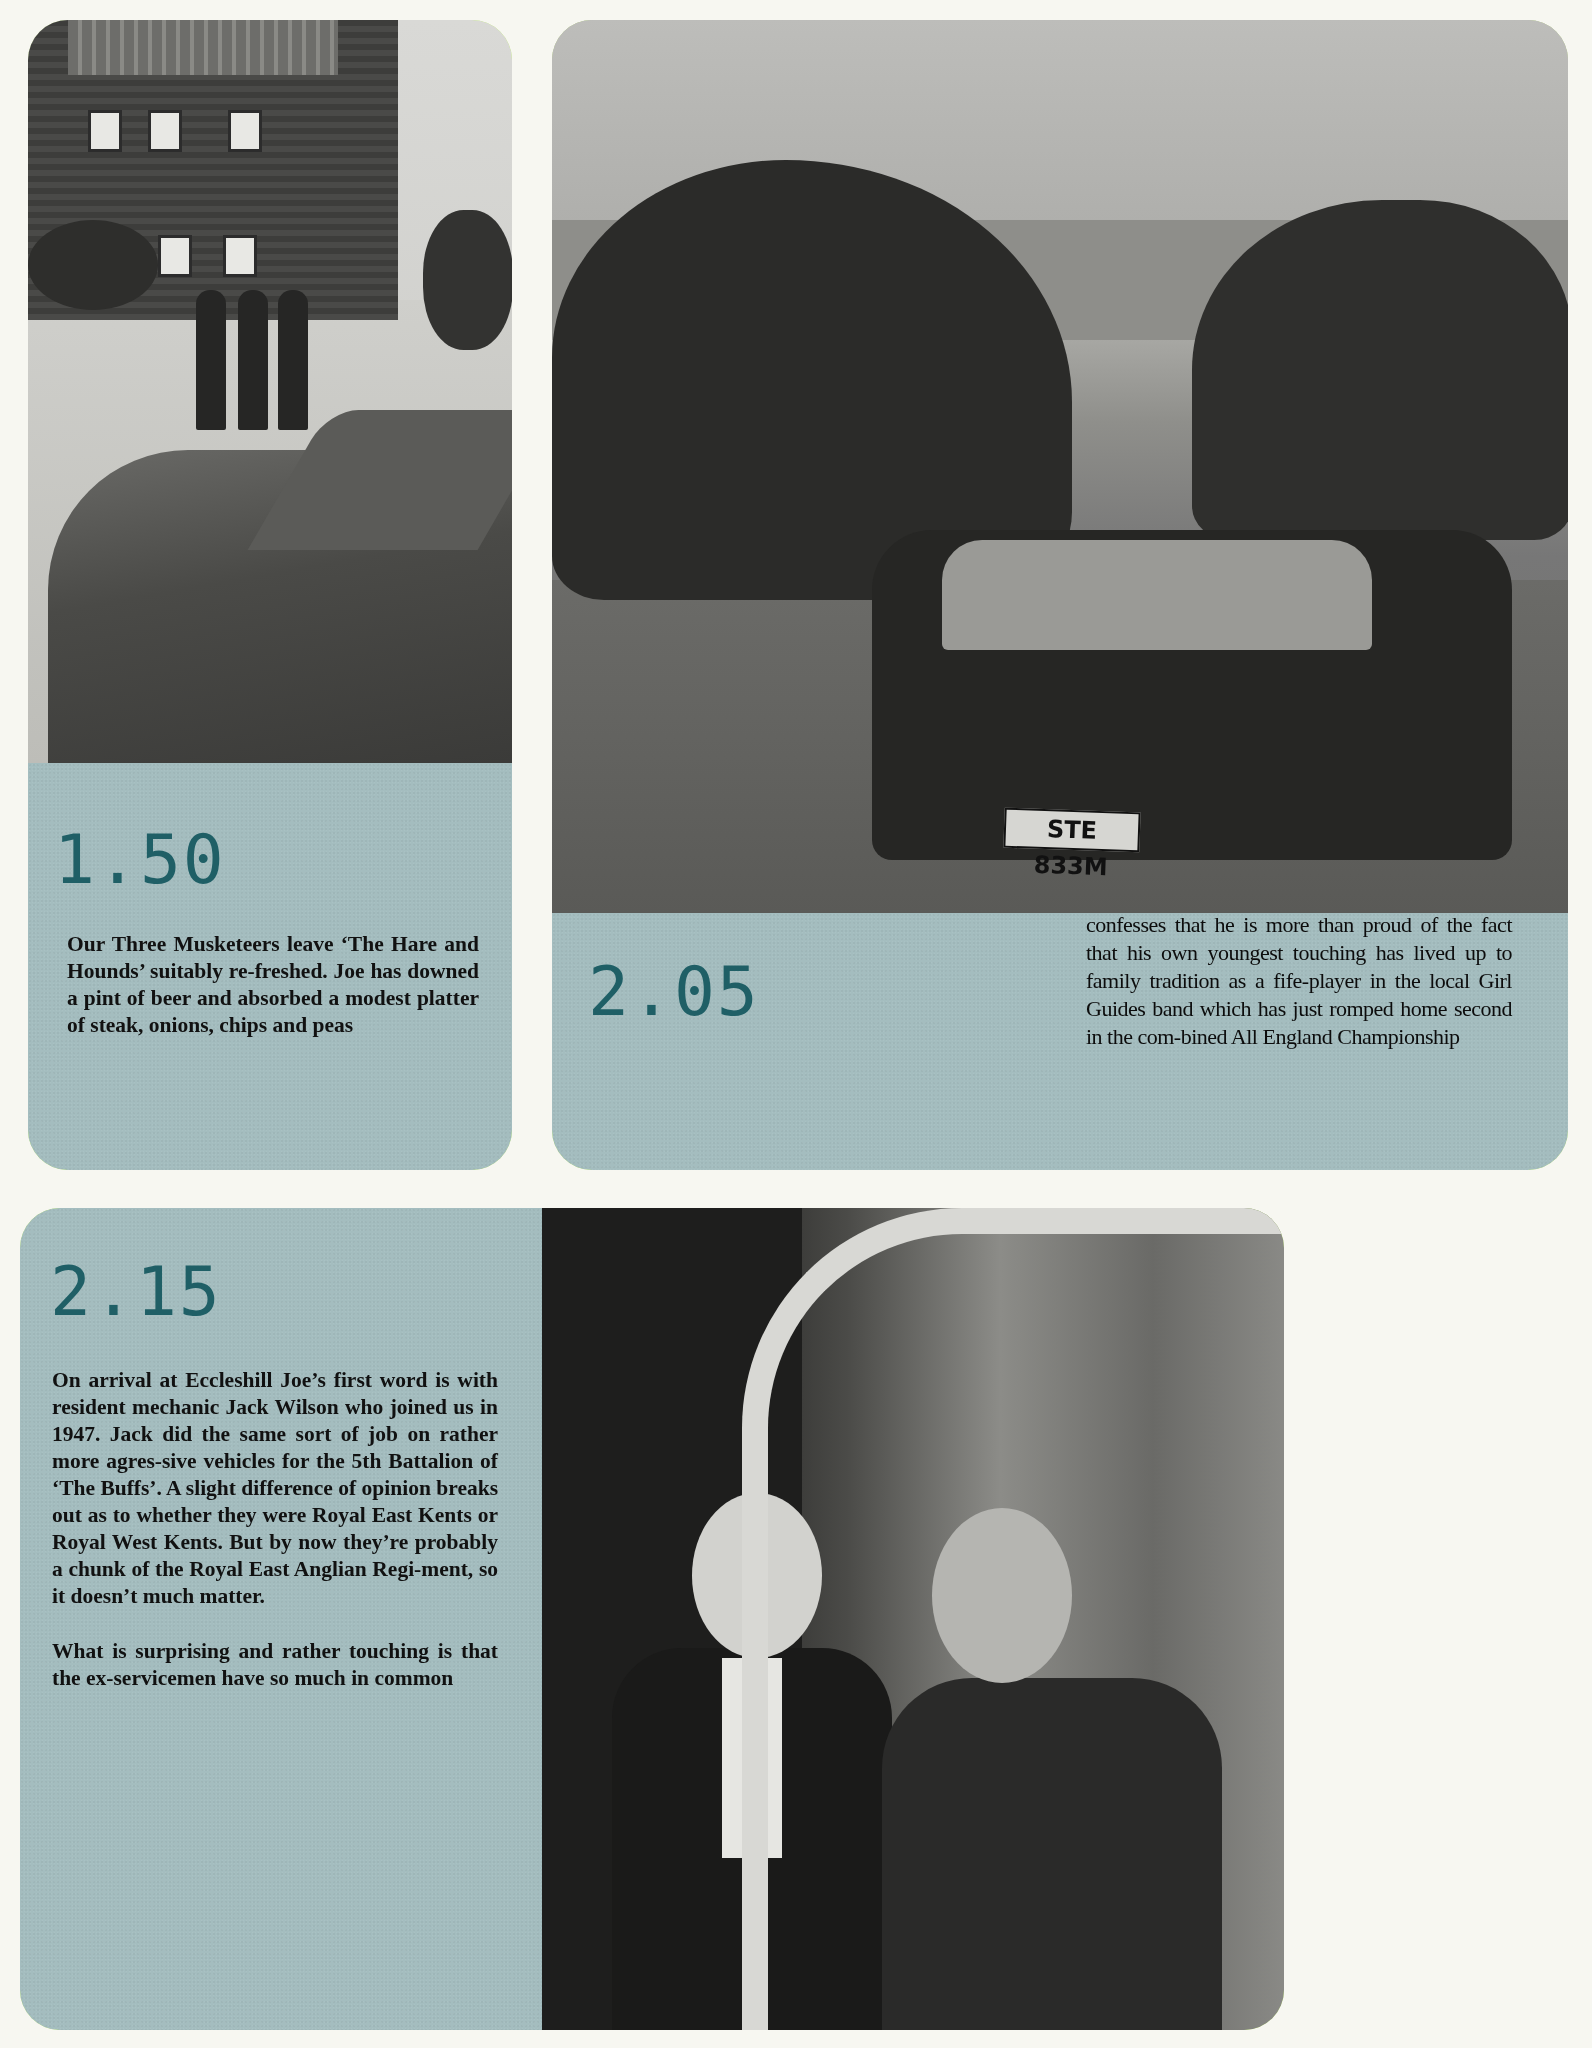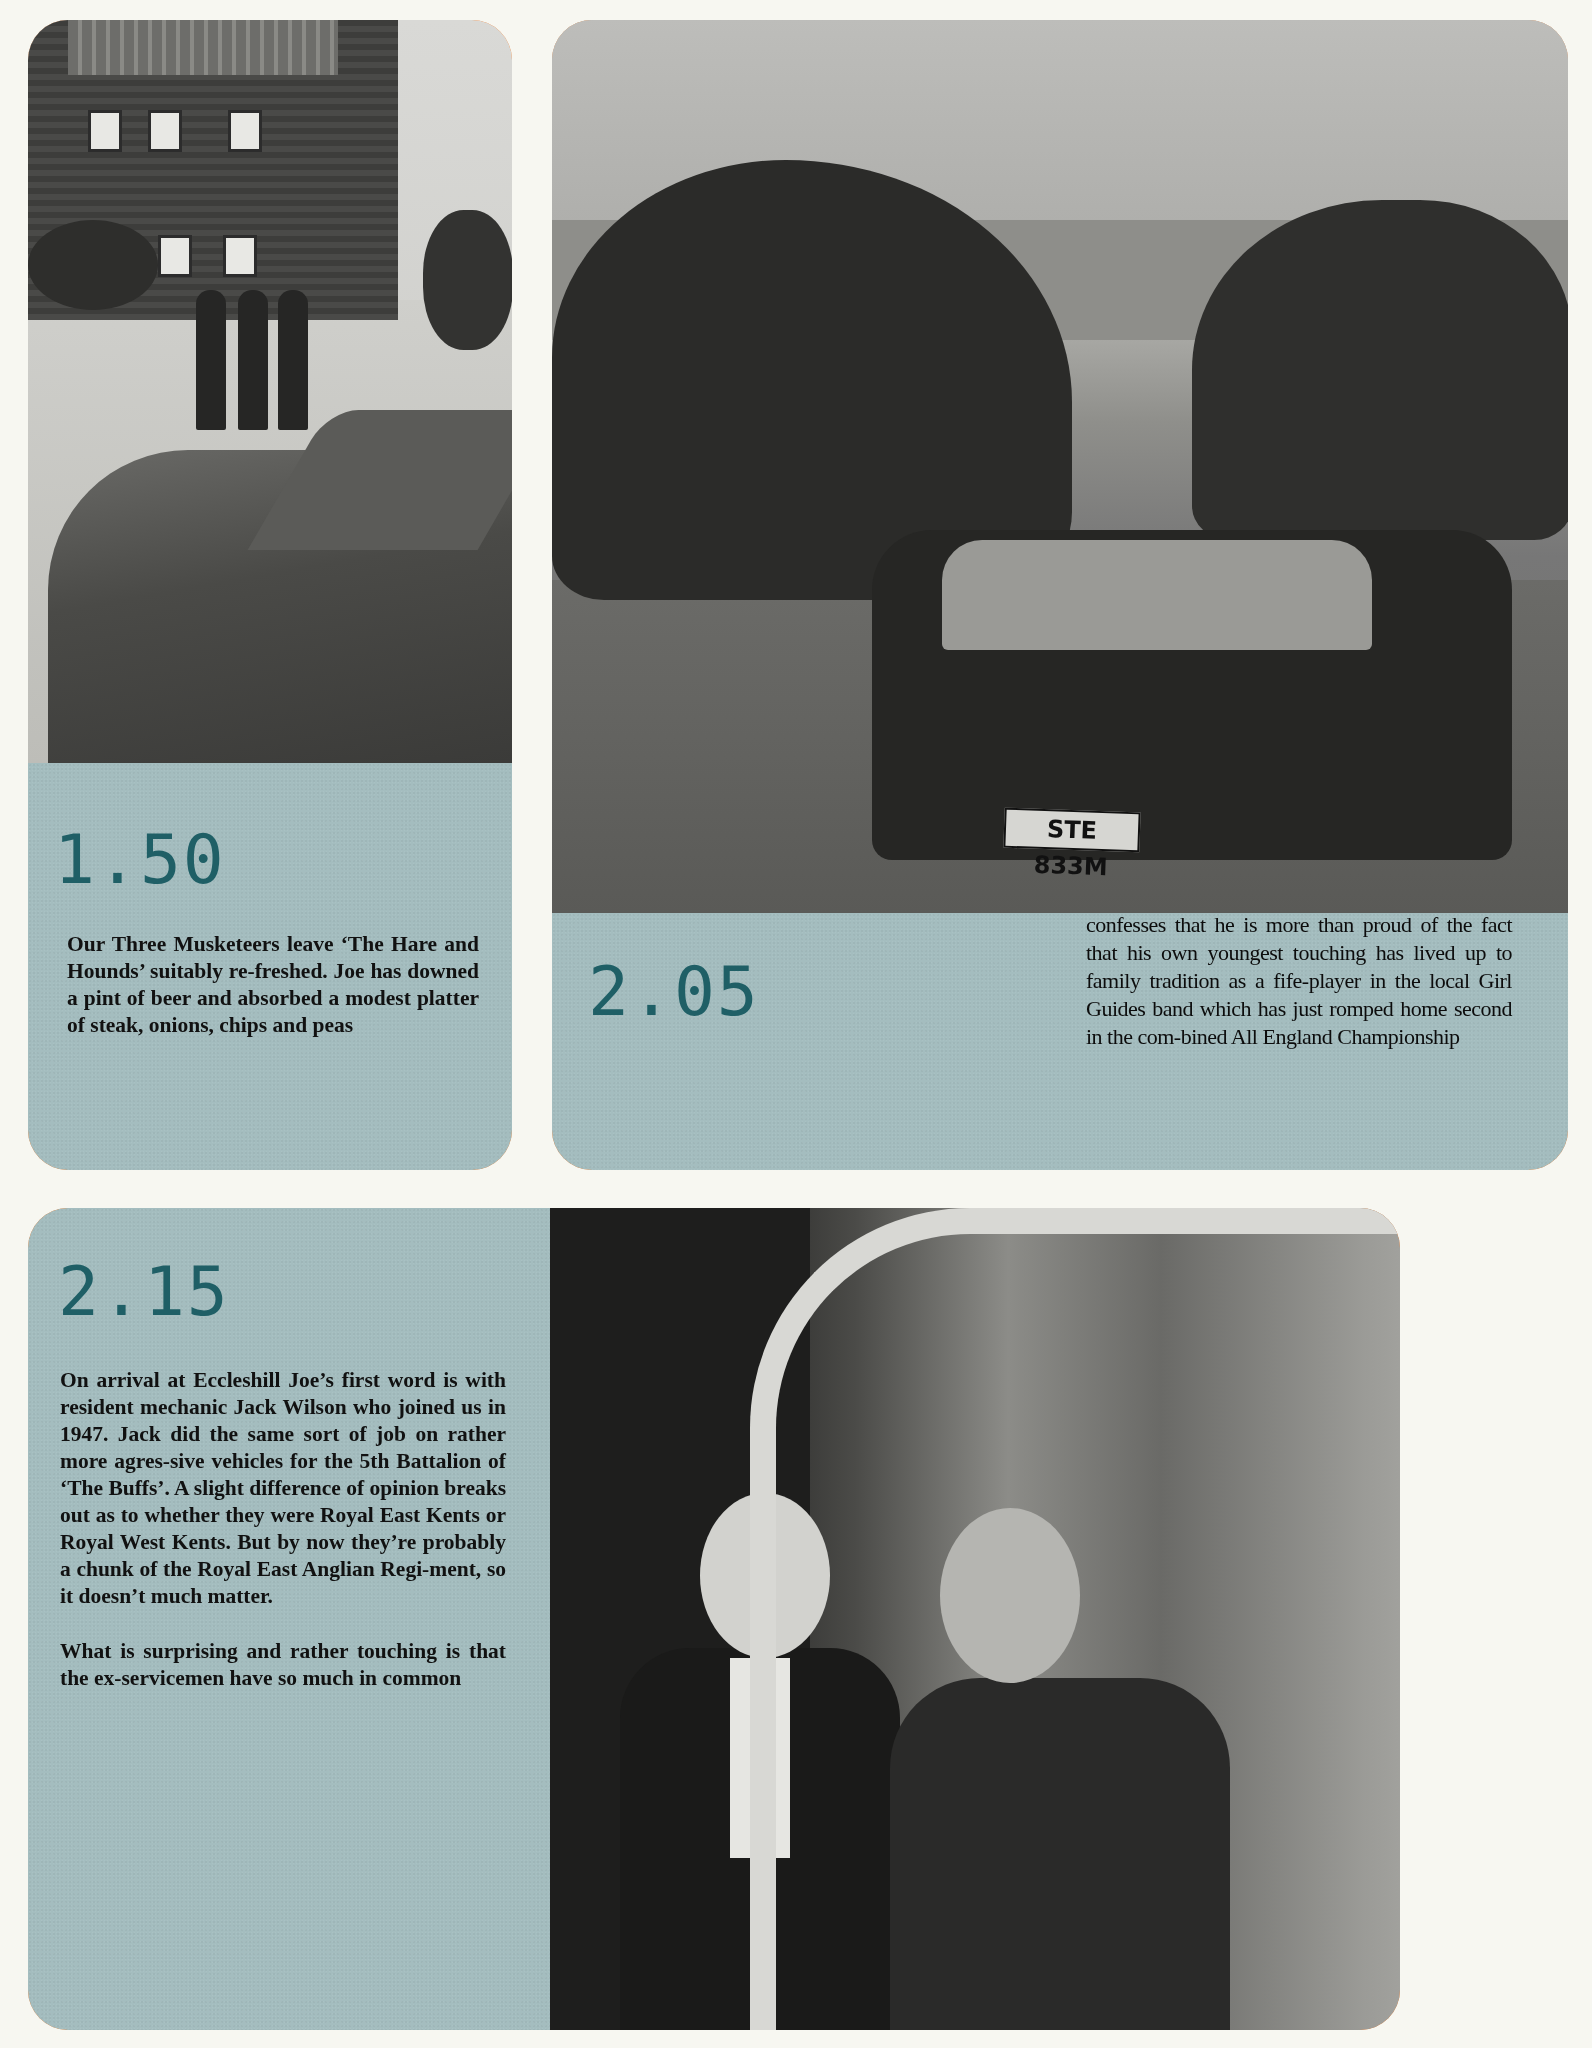--- a/index.html
+++ b/index.html
@@ -7,21 +7,21 @@
     width: 1592px; height: 2048px;
     background: #f7f7f1;
     position: relative;
     overflow: hidden;
     font-family: "Liberation Serif", "DejaVu Serif", serif;
   }
   .panel {
     position: absolute;
     border-radius: 40px;
     overflow: hidden;
-    background: #f97316;
+    background: #bef264;
   }
   .photo {
     position: absolute;
     overflow: hidden;
   }
   .caption {
     position: absolute;
     background: #a4bdbf;
     background-image:
       radial-gradient(rgba(255,255,255,0.06) 1px, transparent 1px),
@@ -86,21 +86,21 @@
   .treesR { position:absolute; left:640px; top:180px; width:380px; height:340px; background:#2f2f2d;
     border-radius: 50% 40% 10% 10%; }
   .road { position:absolute; left:0; top:560px; width:1016px; height:333px; background:linear-gradient(#6b6b68,#5a5a57); }
   .car2 { position:absolute; left:320px; top:510px; width:640px; height:330px; background:#262624; border-radius:60px 60px 20px 20px; }
   .car2-win { position:absolute; left:390px; top:520px; width:430px; height:110px; background:#9a9a96; border-radius:40px 40px 6px 6px; }
   .plate { position:absolute; left:452px; top:790px; width:132px; height:36px; background:#d6d6d2;
     font-family:"DejaVu Sans", sans-serif; font-weight:bold; font-size:24px; color:#111;
     text-align:center; line-height:36px; border:2px solid #111; transform: rotate(2deg); }
 
   
-  #p3 { left: 28px; top: 1208px; width: 1372px; height: 822px; }
+  #p3 { left: 20px; top: 1208px; width: 1264px; height: 822px; }
   #p3 .caption { left: 0; top: 0; width: 522px; height: 822px; }
   #p3 .photo { left: 522px; top: 0; width: 1018px; height: 822px;
     background: linear-gradient(90deg,#1c1c1b 0%,#262625 18%,#4b4b48 30%,#8c8c88 45%,#6a6a67 60%,#9b9b97 80%,#bdbdb9 100%); }
   .wall { position:absolute; left:0; top:0; width:260px; height:822px; background:#1e1e1d; }
   .van-frame { position:absolute; left:200px; top:0; width:830px; height:900px;
     border:26px solid #d8d8d4; border-radius: 220px 40px 0 0; border-right:none; border-bottom:none; }
   .head1 { position:absolute; left:150px; top:285px; width:130px; height:165px; border-radius:50%; background:#d2d2ce; }
   .body1 { position:absolute; left:70px; top:440px; width:280px; height:400px; background:#1a1a19; border-radius:70px 70px 0 0; }
   .shirt1 { position:absolute; left:180px; top:450px; width:60px; height:200px; background:#e6e6e2; }
   .head2 { position:absolute; left:390px; top:300px; width:140px; height:175px; border-radius:50%; background:#b5b5b1; }

